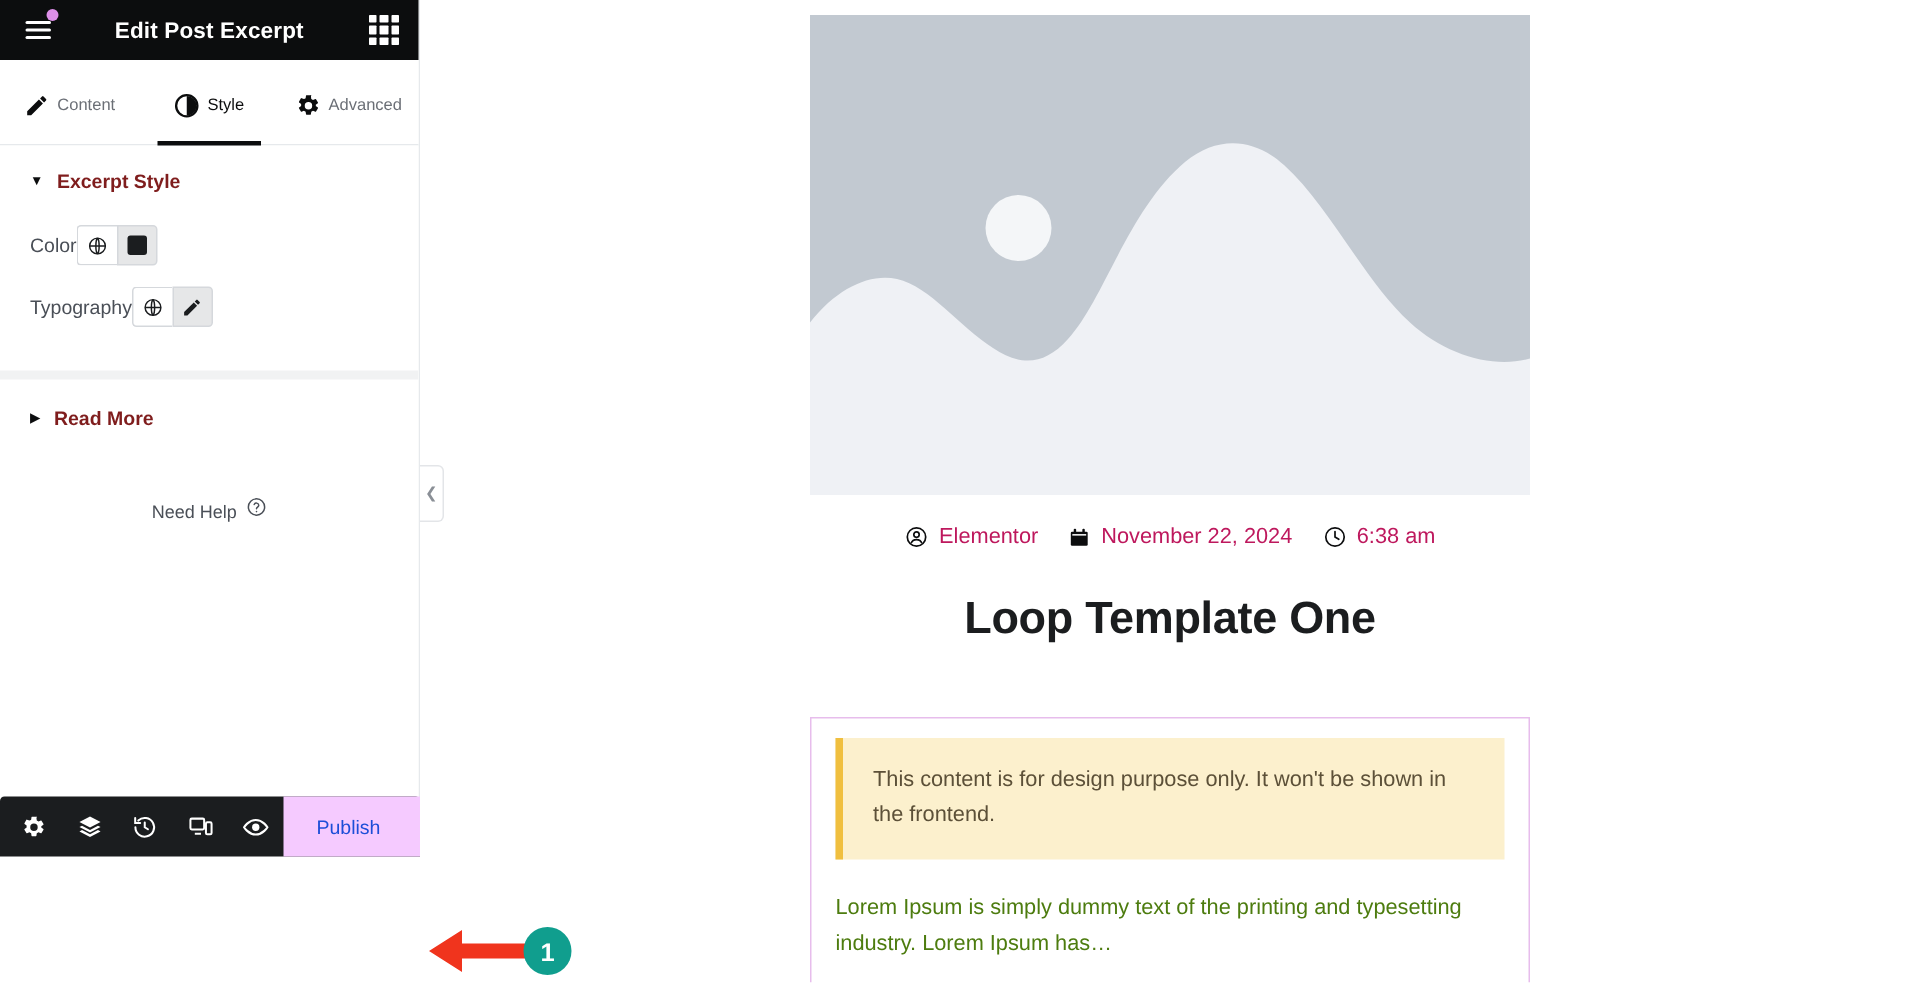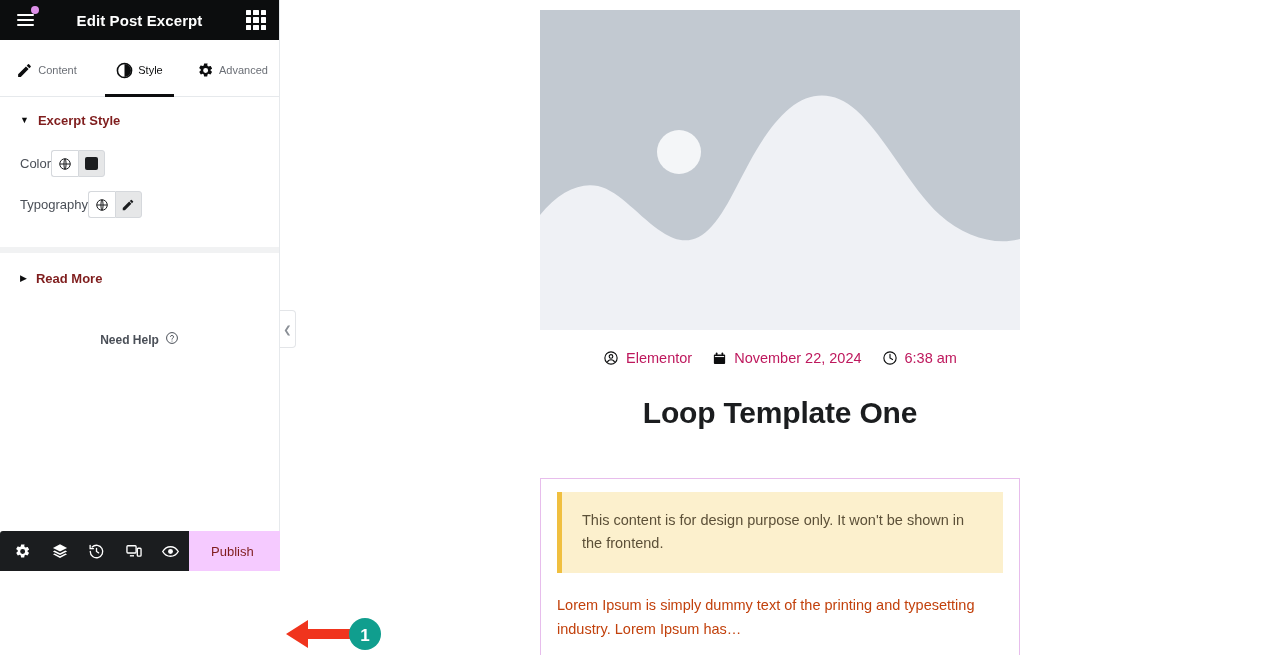--- a/index.html
+++ b/index.html
@@ -87,41 +87,41 @@
   .ctrl-box.globe { border-right: none; border-radius: 3px 0 0 3px; }
   .ctrl-box.val { background: #e6e7e8; border-radius: 0 3px 3px 0; }
   .ctrl-box svg { display: block; }
   .swatch { width: 13px; height: 13px; background: #1b1d1f; border-radius: 2px; }
 
   
   .need-help {
     display: flex; align-items: center; justify-content: center; gap: 6px;
     padding: 28px 0 0 0; cursor: pointer;
   }
-  .need-help .nh-text { font-size: 12px; font-weight: bold; color: #4a4f57; }
+  .need-help .nh-text { font-size: 12px; font-weight: normal; color: #4a4f57; }
 
   
   .panel-footer {
     position: absolute; left: 0; bottom: 0; width: 280px; height: 40px;
     background: #1b1d1f; display: flex; align-items: stretch; flex: 0 0 40px;
     border-radius: 3px 3px 0 0;
   }
   .footer-tools { display: flex; align-items: center; gap: 0; padding-left: 4px; }
   .ftool {
     width: 37px; height: 40px; display: flex; align-items: center; justify-content: center;
     cursor: pointer; color: #ffffff;
   }
   .ftool svg { display: block; }
   .publish-wrap {
     margin-left: auto; display: flex; align-items: stretch;
     background: #f5caff; border-radius: 0 3px 0 0;
   }
   .publish-btn {
     display: flex; align-items: center; justify-content: center;
-    padding: 0 22px; font-size: 13px; color: #7f1d1d; cursor: pointer;
+    padding: 0 22px; font-size: 13px; color: #1d4ed8; cursor: pointer;
   }
   .publish-caret {
     width: 36px; display: flex; align-items: center; justify-content: center;
     cursor: pointer; color: #2a2c30;
   }
 
   
   .collapse-handle {
     position: absolute; left: 280px; top: 310px;
     width: 16px; height: 38px;
@@ -160,21 +160,21 @@
   .excerpt-widget {
     margin-top: 48px; border: 1px solid #e7bdec;
     padding: 13px 16px 16px 16px; background: #ffffff;
   }
   .design-notice {
     background: #fcf0cd; border-left: 5px solid #f0bf3f;
     padding: 17px 18px 17px 20px; color: #5c5038;
     font-size: 14.5px; line-height: 1.62;
   }
   .excerpt-text {
-    margin-top: 20px; font-size: 14.5px; line-height: 1.68; color: #c2410c;
+    margin-top: 20px; font-size: 14.5px; line-height: 1.68; color: #4d7c0f;
   }
 
   
   .annotation { position: absolute; left: 282px; top: 612px; height: 44px; width: 110px; z-index: 20; pointer-events: none; }
   .annotation svg { display: block; }
 </style>
 </head>
 <body>
 
 <div id="app">

